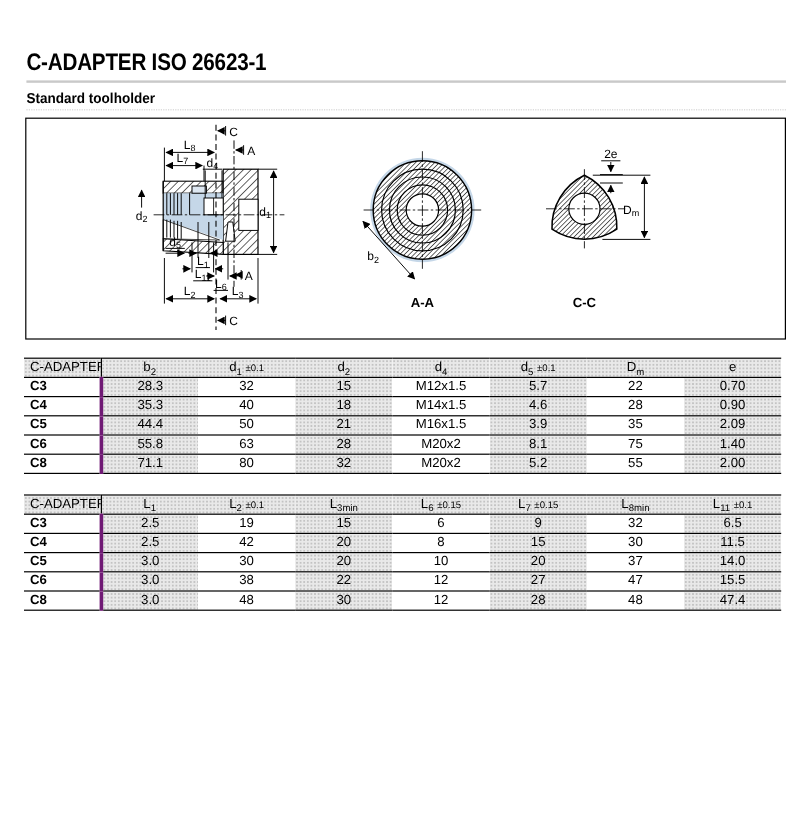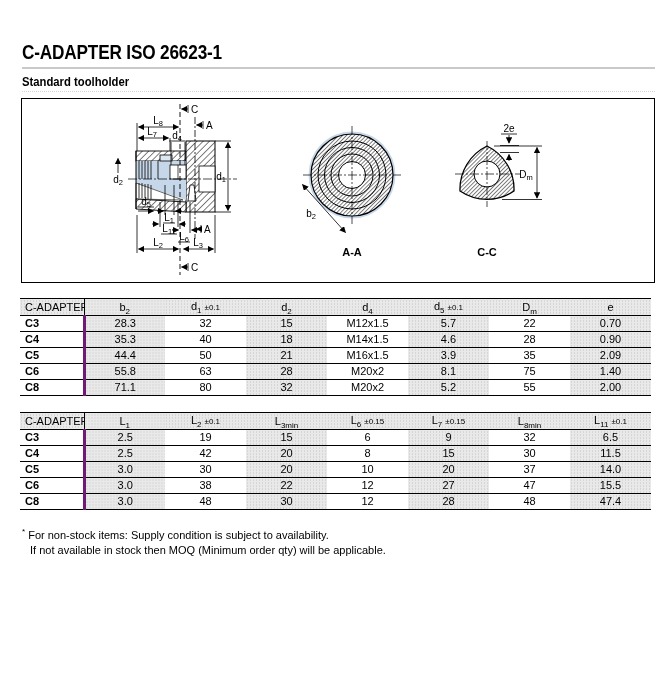--- a/index.html
+++ b/index.html
@@ -343,15 +343,13 @@
           <td>12</td>
           <td class="shade">28</td>
           <td>48</td>
           <td class="shade">47.4</td>
         </tr>
       </tbody>
     </table>
 </div>
 
 <div class="footnote">
-  <div><sup>*</sup> <span>For non-stock items: Supply condition is subject to availability.</span></div>
-  <div class="fn2">If not available in stock then MOQ (Minimum order qty) will be applicable.</div>
 </div>
 
 </body></html>

